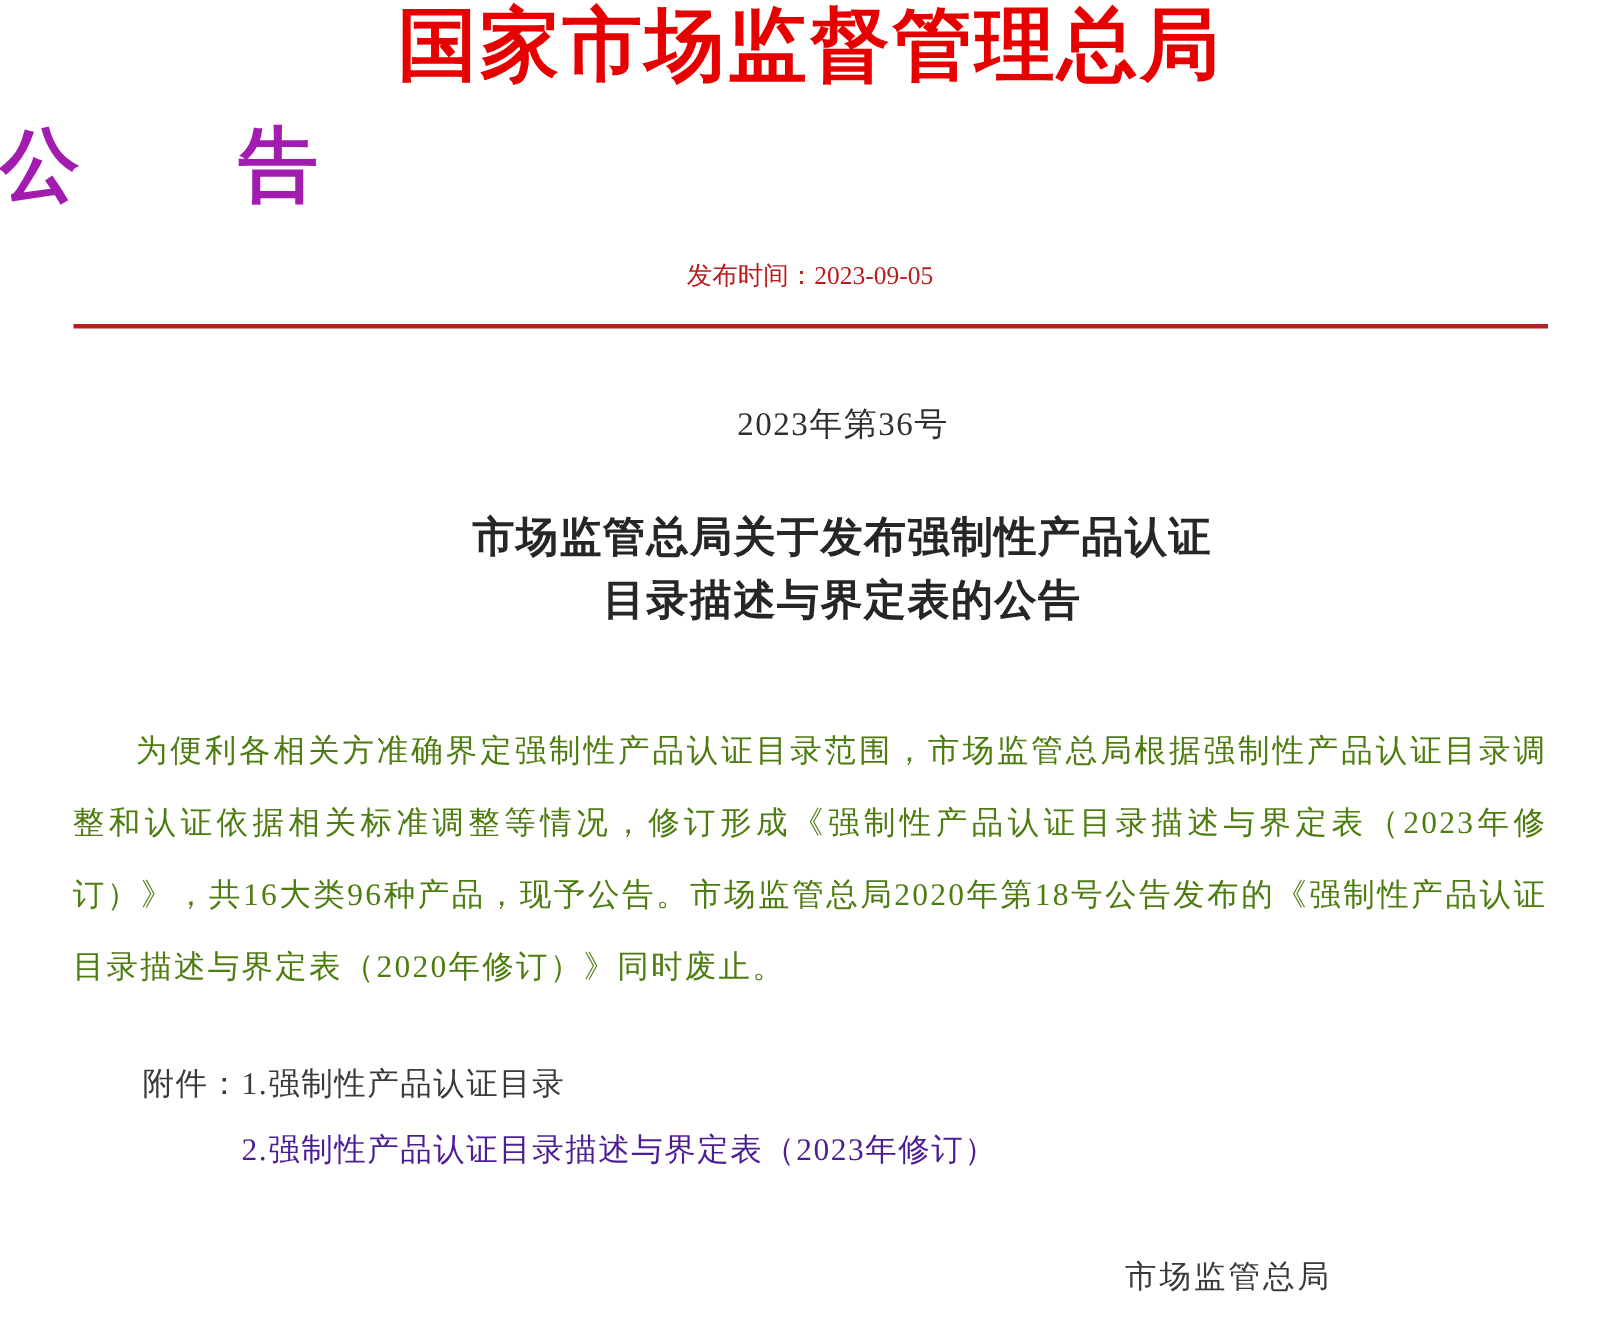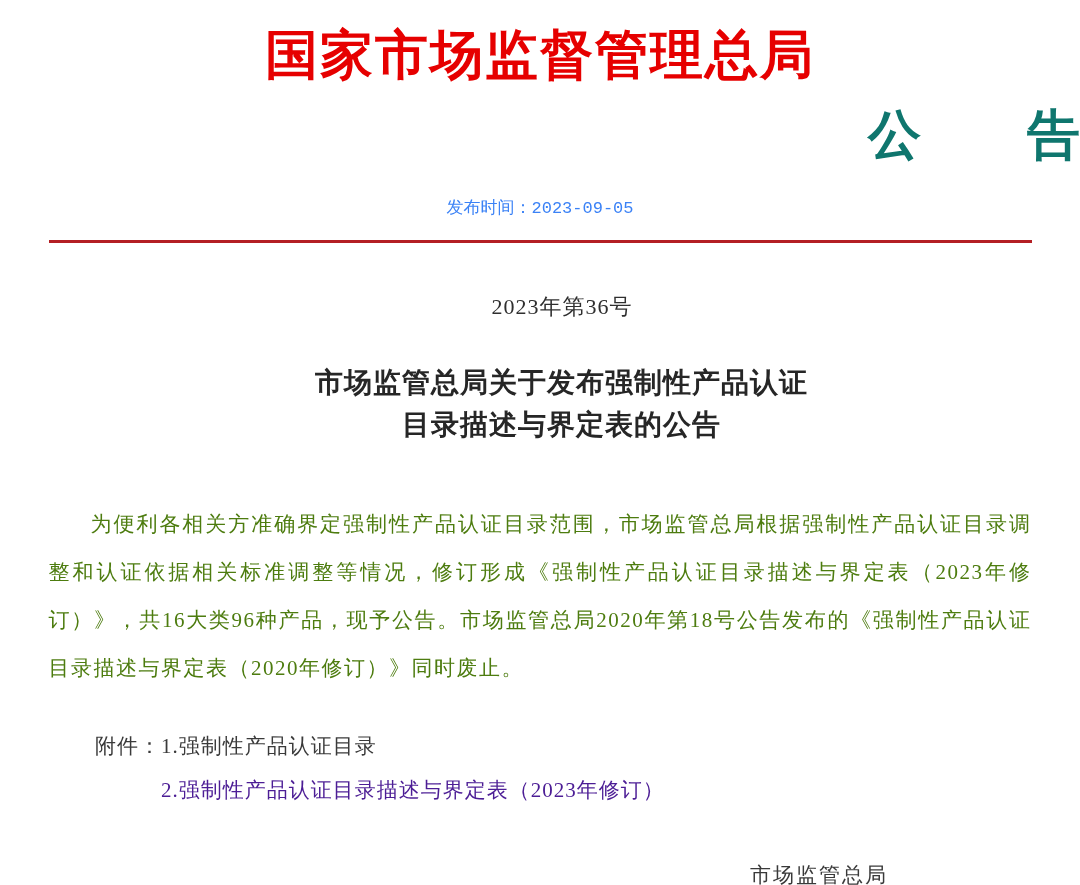--- a/index.html
+++ b/index.html
@@ -10,42 +10,41 @@
   }
   .page {
     position: relative;
     width: 1080px;
     height: 885px;
     margin: 0 auto;
     background: #ffffff;
     overflow: hidden;
   }
   .agency-title {
-    padding-top: 24px;
     text-align: center;
     font-size: 53px;
     font-weight: bold;
     letter-spacing: 2px;
     color: #e60000;
     line-height: 1.2;
   }
   .notice-type {
     margin-top: 18px;
-    text-align: right;
+    text-align: left;
     font-size: 53px;
     font-weight: bold;
-    color: #0f766e;
+    color: #a21caf;
     line-height: 1.1;
   }
   .publish-time {
     margin-top: 32px;
     text-align: center;
-    font-family: Liberation Mono, monospace;
+    font-family: Liberation Serif, serif;
     font-size: 17px;
-    color: #3b82f6;
+    color: #b91c1c;
   }
   .divider {
     margin: 21px auto 0 auto;
     width: 983px;
     height: 0;
     border: none;
     border-top: 3px solid #b41f24;
   }
   .doc-number {
     margin-top: 49px;

